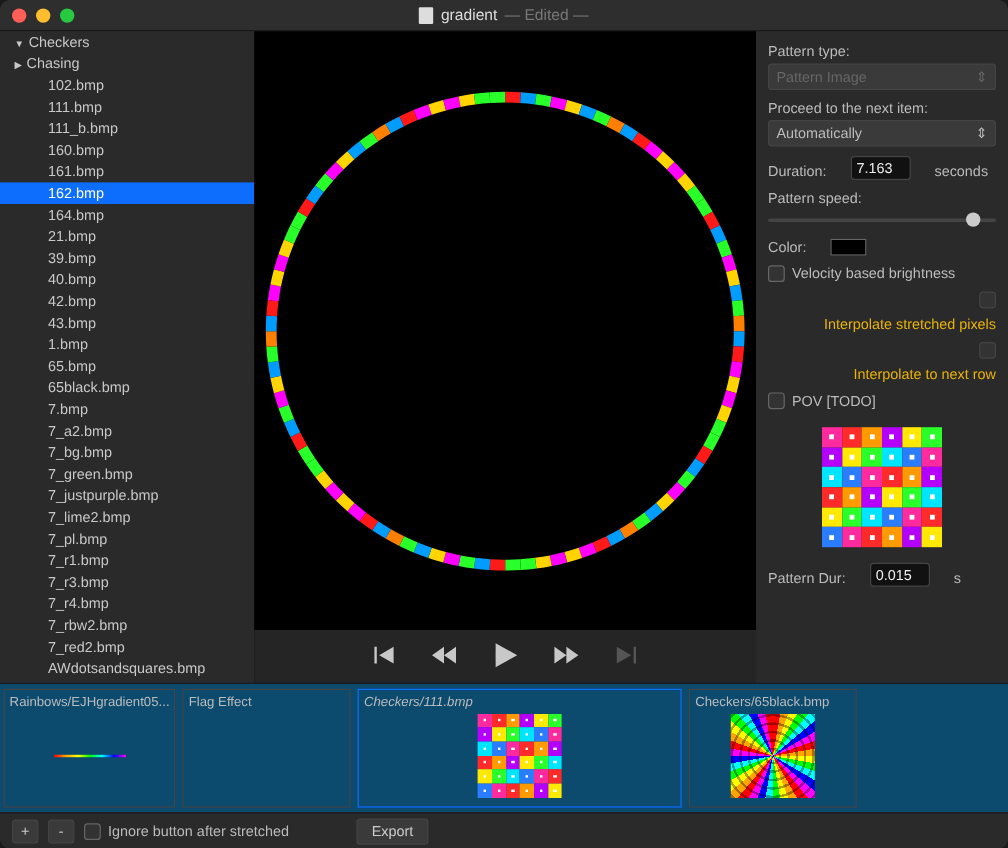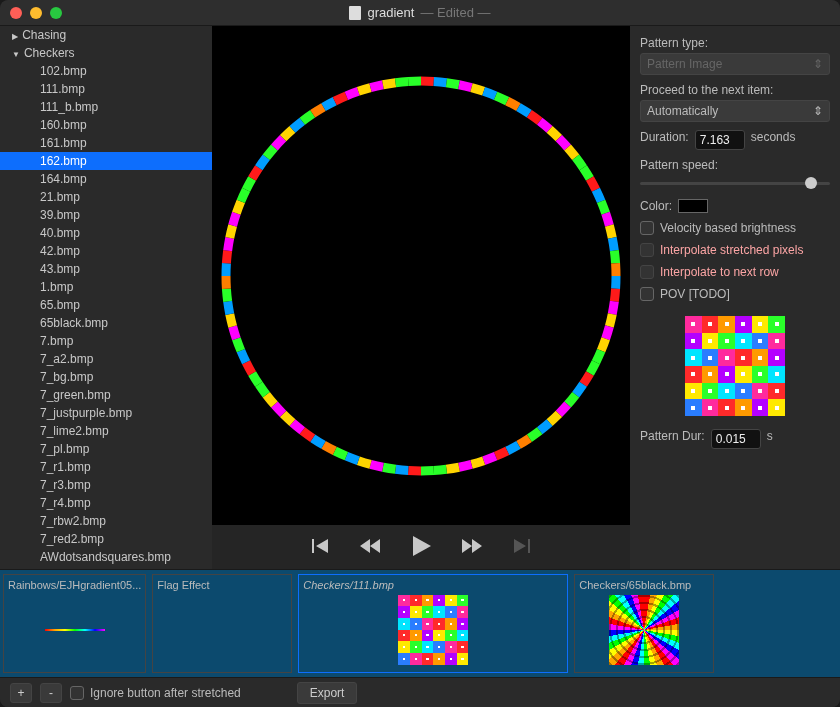--- a/index.html
+++ b/index.html
@@ -26,29 +26,29 @@
     .center { flex: 1; display: flex; flex-direction: column; background: #0a0a0a; }
     .preview { flex: 1; display: flex; align-items: center; justify-content: center; background: #000; position: relative; }
     .ring { position: absolute; }
     .controls { height: 44px; display: flex; align-items: center; justify-content: center; gap: 28px; background: #252525; }
     .ctrl-btn svg { fill: #c8c8c8; }
     .ctrl-btn.disabled svg { fill: #555; }
     .rpanel { width: 210px; background: #2a2a2a; padding: 10px 10px; display: flex; flex-direction: column; gap: 8px; font-size: 12px; }
     .rpanel label { color: #bbb; display: block; margin-bottom: 3px; }
     .select { background: #3a3a3a; border: 1px solid #444; border-radius: 3px; padding: 3px 6px; color: #bbb; display: flex; justify-content: space-between; align-items: flex-end; }
     .select.disabled { color: #666; }
-    .row { display: flex; align-items: flex-start; gap: 6px; }
+    .row { display: flex; align-items: flex-end; gap: 20px; }
     .num-input { background: #111; border: 1px solid #444; color: #eee; width: 50px; padding: 2px 4px; font-size: 12px; border-radius: 3px; }
     .slider { width: 100%; height: 16px; position: relative; }
     .slider-track { position: absolute; top: 7px; left: 0; right: 0; height: 3px; background: #444; border-radius: 2px; }
     .slider-thumb { position: absolute; top: 2px; width: 12px; height: 12px; background: #ccc; border-radius: 50%; }
     .swatch { width: 30px; height: 14px; background: #000; border: 1px solid #666; display: inline-block; }
     .check-row { display: flex; align-items: flex-end; gap: 6px; }
     .check { width: 14px; height: 14px; border: 1px solid #666; border-radius: 3px; background: #333; position: relative; }
-    .check-row.disabled { color: #fca5a5; }
+    .check-row.disabled { color: #eab308; flex-direction: column; }
     .check-row.disabled .check { border-color: #444; }
     .pattern-preview { width: 110px; height: 110px; margin: 2px auto 0; display: flex; align-items: center; justify-content: center; }
     .bottom { height: 108px; display: flex; background: #0c4a6e; border-top: 1px solid #1a1a1a; }
     .clip { flex: 0 0 140px; border: 1px solid #444; margin: 4px 3px; padding: 4px; font-size: 11px; color: #bbb; display: flex; flex-direction: column; }
     .clip.wide { flex: 0 0 270px; }
     .clip.selected { border: 1px solid #0d6efd; font-style: italic; }
     .clip-body { flex: 1; display: flex; align-items: center; justify-content: center; }
     .footer { height: 30px; display: flex; align-items: center; gap: 8px; padding: 0 10px; background: #2a2a2a; border-top: 1px solid #1a1a1a; }
     .sq-btn { width: 22px; height: 20px; background: #3a3a3a; border: 1px solid #444; border-radius: 3px; display: flex; align-items: center; justify-content: center; color: #ccc; }
     .btn { background: #3a3a3a; border: 1px solid #444; border-radius: 3px; padding: 3px 12px; color: #ccc; }
@@ -73,22 +73,22 @@
     <div class="title">
       <span class="doc-icon"></span>
       <span class="name">gradient</span>
       <span class="edited">— Edited —</span>
     </div>
   </div>
 
   <div class="main">
 
     <div class="sidebar" id="sidebar">
+        <div class="tree-item group">Checkers</div>
         <div class="tree-item group right">Chasing</div>
-        <div class="tree-item group">Checkers</div>
         <div class="tree-item file">102.bmp</div>
         <div class="tree-item file">111.bmp</div>
         <div class="tree-item file">111_b.bmp</div>
         <div class="tree-item file">160.bmp</div>
         <div class="tree-item file">161.bmp</div>
         <div class="tree-item file selected">162.bmp</div>
         <div class="tree-item file">164.bmp</div>
         <div class="tree-item file">21.bmp</div>
         <div class="tree-item file">39.bmp</div>
         <div class="tree-item file">40.bmp</div>

